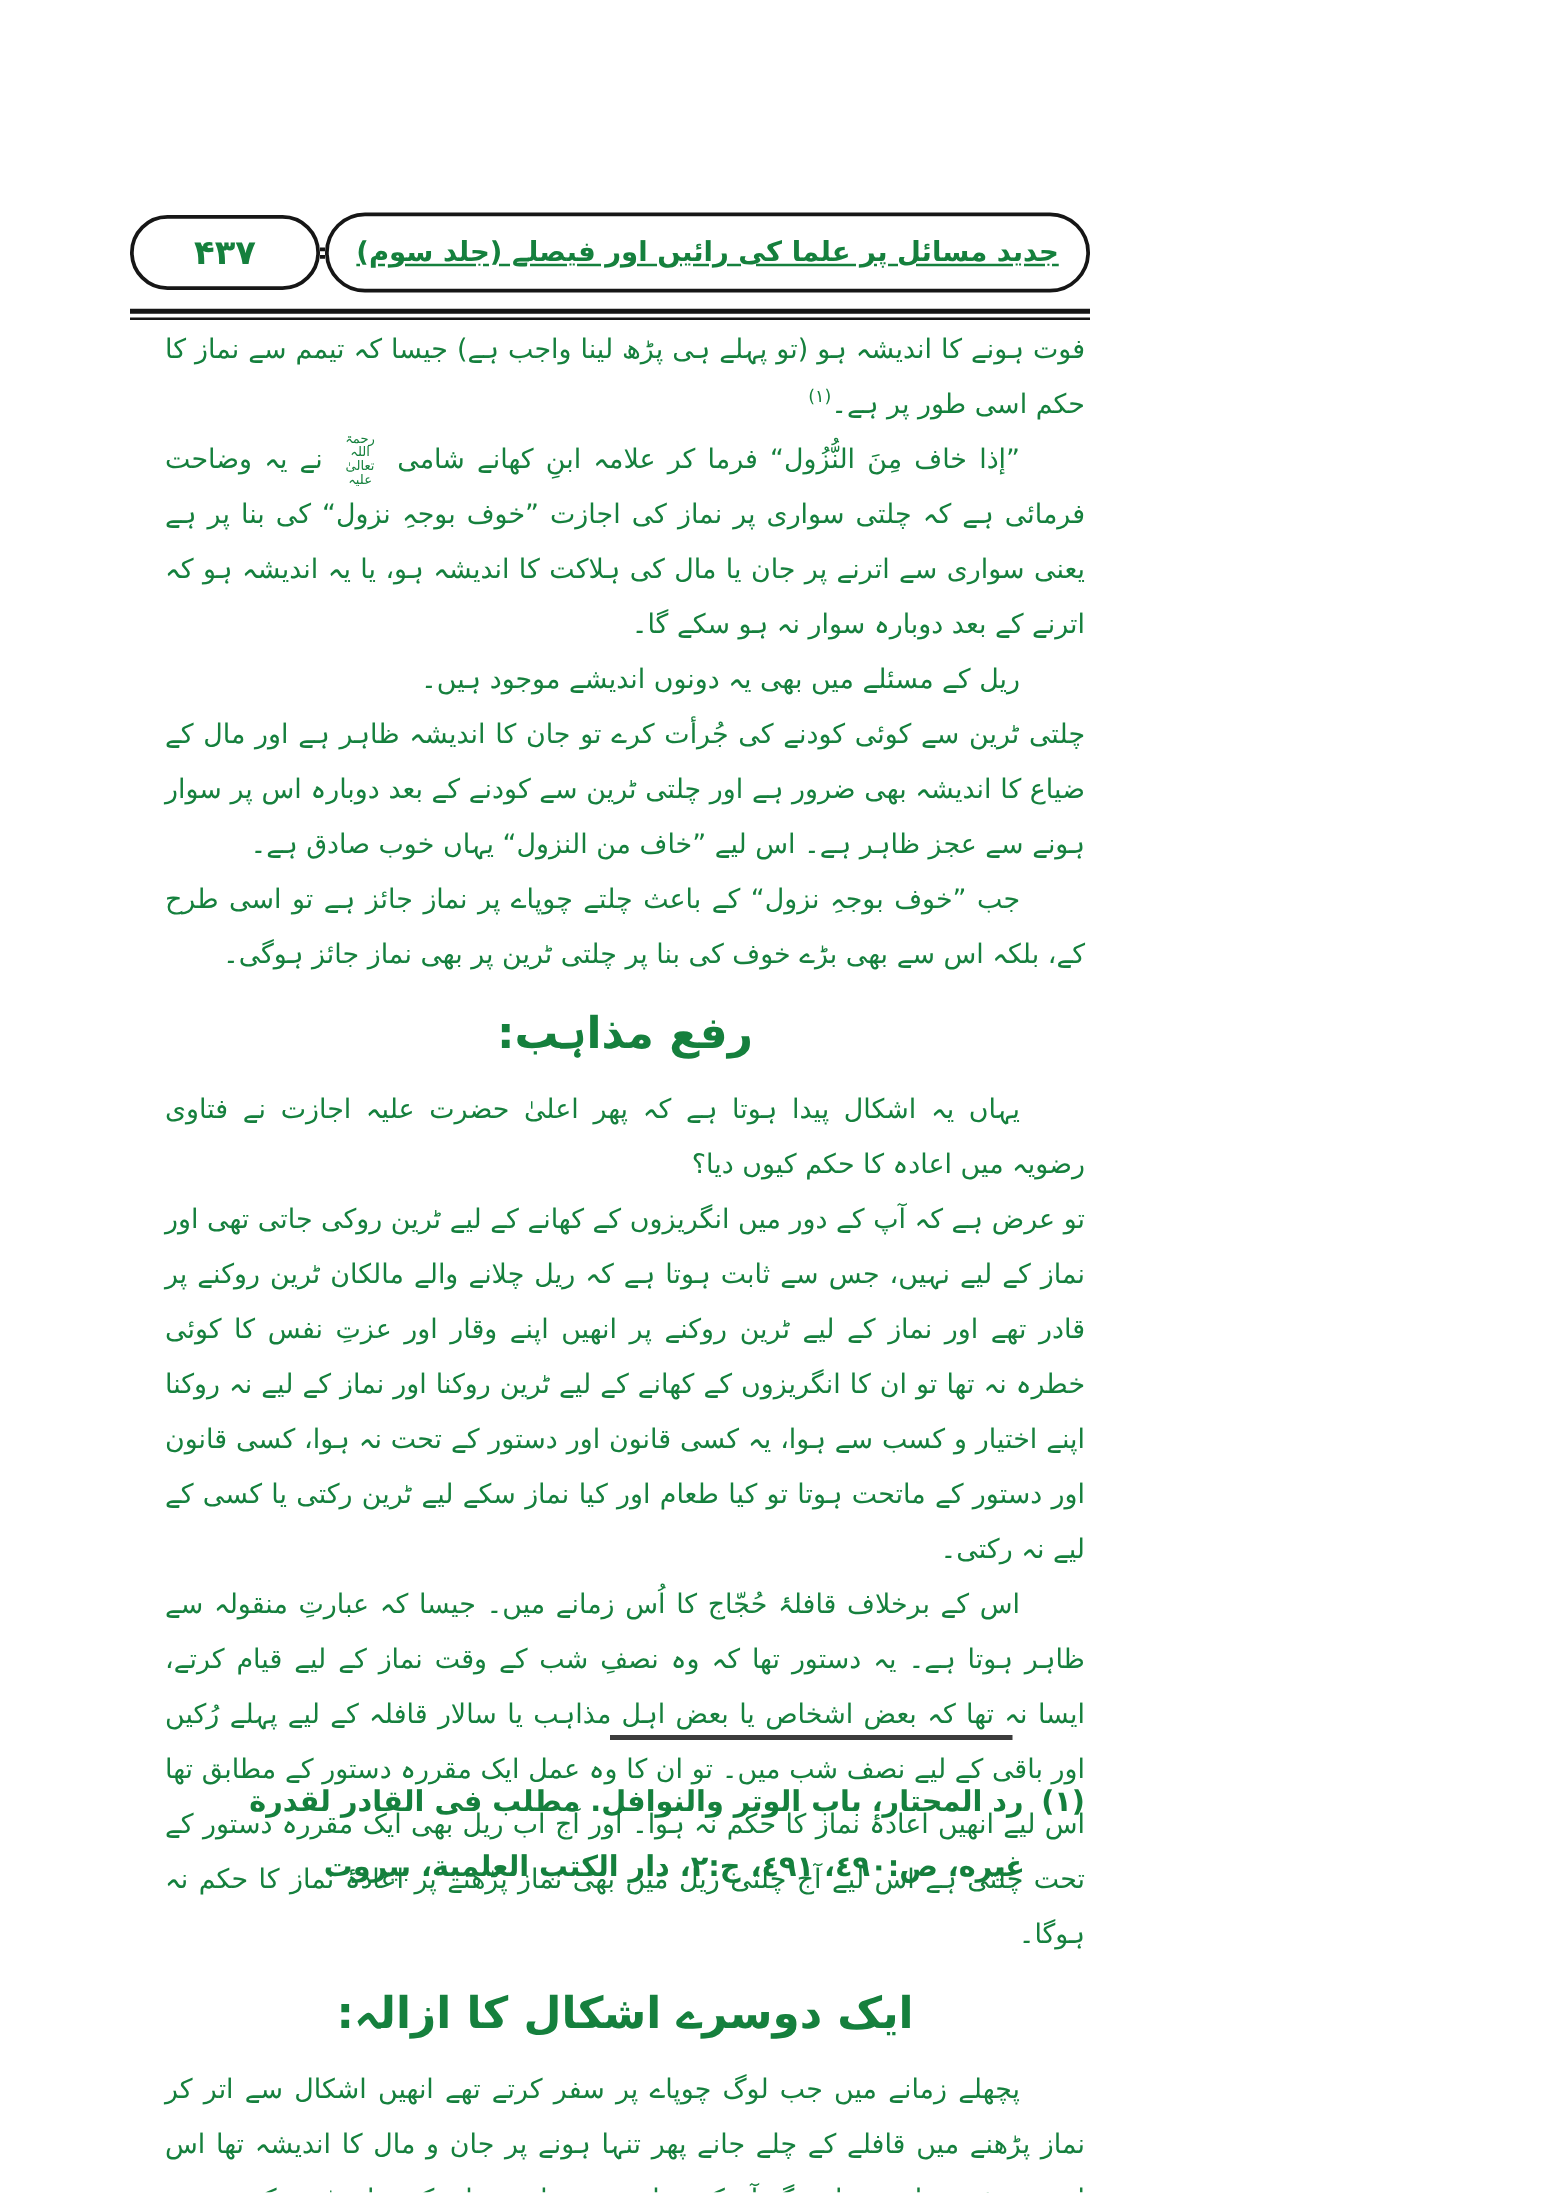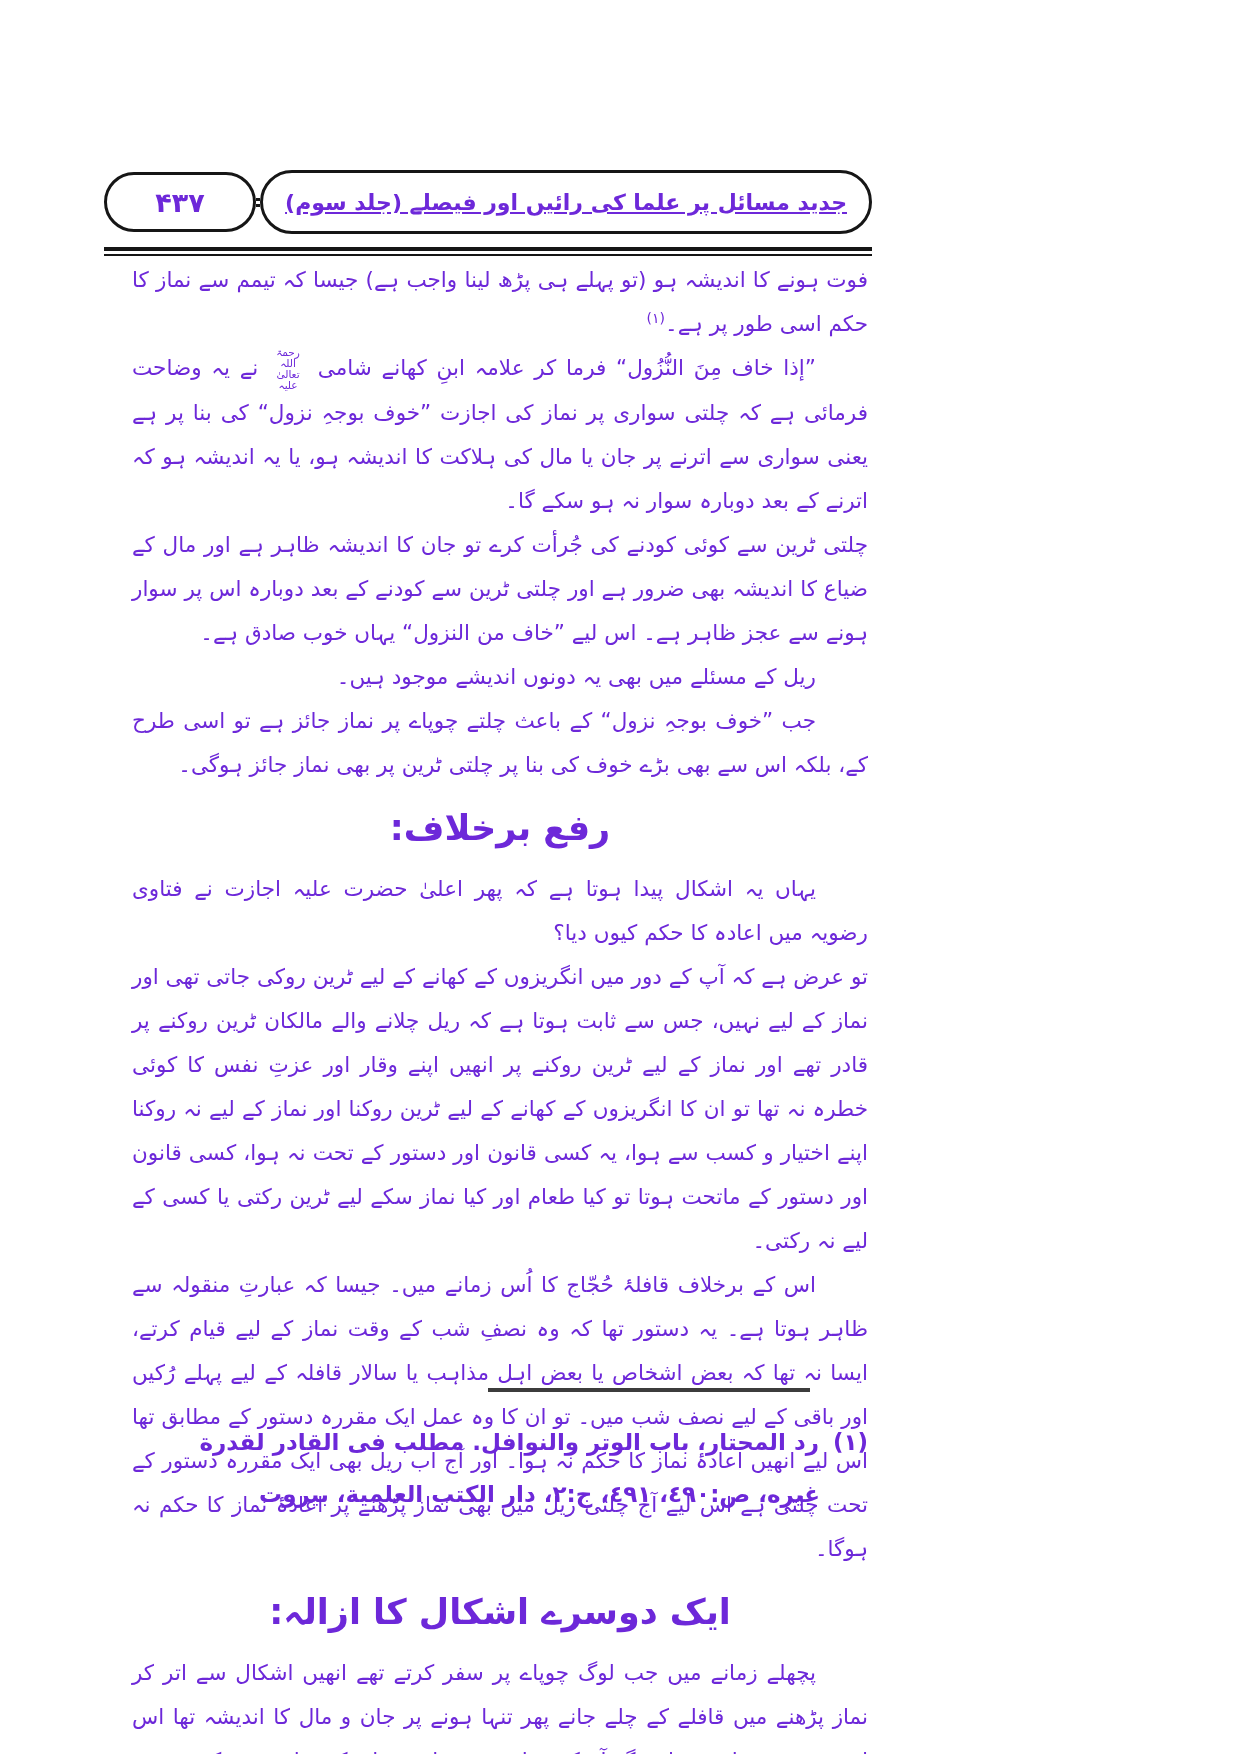--- a/index.html
+++ b/index.html
@@ -1,20 +1,20 @@
 <!DOCTYPE html>
 <html lang="ur" dir="ltr"><head>
 <meta charset="utf-8">
 <style>
   html,body{margin:0;padding:0;background:#ffffff;}
   .page{
     position:relative;
     width:1000px;height:1754px;
     background:#ffffff;
-    color:#6d28d9;
+    color:#15803d;
     font-family:"DejaVu Sans",sans-serif;
     overflow:hidden;
   }
   
   .header{
     position:absolute;top:170px;left:104px;right:128px;
     display:flex;align-items:center;gap:0;
   }
   .badge{
     border:3px solid #161616;
@@ -109,27 +109,27 @@
     <div class="badge book-title">جدید مسائل پر علما کی رائیں اور فیصلے (جلد سوم)</div>
   </div>
   <div class="header-rule"></div>
 
   <div class="content">
 
     <p class="para"><span>فوت ہونے کا اندیشہ ہو (تو پہلے ہی پڑھ لینا واجب ہے) جیسا کہ تیمم سے نماز کا حکم اسی طور پر ہے۔</span><sup class="fn-marker">(۱)</sup></p>
 
     <p class="para indent"><span>”إذا خاف مِنَ النُّزُول“ فرما کر علامہ ابنِ کھانے شامی</span> <span class="honorific">رحمۃ اللہ تعالیٰ علیہ</span> <span>نے یہ وضاحت فرمائی ہے کہ چلتی سواری پر نماز کی اجازت ”خوف بوجہِ نزول“ کی بنا پر ہے یعنی سواری سے اترنے پر جان یا مال کی ہلاکت کا اندیشہ ہو، یا یہ اندیشہ ہو کہ اترنے کے بعد دوبارہ سوار نہ ہو سکے گا۔</span></p>
 
+    <p class="para indent">ریل کے مسئلے میں بھی یہ دونوں اندیشے موجود ہیں۔</p>
+
     <p class="para">چلتی ٹرین سے کوئی کودنے کی جُرأت کرے تو جان کا اندیشہ ظاہر ہے اور مال کے ضیاع کا اندیشہ بھی ضرور ہے اور چلتی ٹرین سے کودنے کے بعد دوبارہ اس پر سوار ہونے سے عجز ظاہر ہے۔ اس لیے ”خاف من النزول“ یہاں خوب صادق ہے۔</p>
-
-    <p class="para indent">ریل کے مسئلے میں بھی یہ دونوں اندیشے موجود ہیں۔</p>
 
     <p class="para indent">جب ”خوف بوجہِ نزول“ کے باعث چلتے چوپاے پر نماز جائز ہے تو اسی طرح کے، بلکہ اس سے بھی بڑے خوف کی بنا پر چلتی ٹرین پر بھی نماز جائز ہوگی۔</p>
 
-    <h2 class="section-heading">رفع برخلاف:</h2>
+    <h2 class="section-heading">رفع مذاہب:</h2>
 
     <p class="para indent">یہاں یہ اشکال پیدا ہوتا ہے کہ پھر اعلیٰ حضرت علیہ اجازت نے فتاوی رضویہ میں اعادہ کا حکم کیوں دیا؟</p>
 
     <p class="para">تو عرض ہے کہ آپ کے دور میں انگریزوں کے کھانے کے لیے ٹرین روکی جاتی تھی اور نماز کے لیے نہیں، جس سے ثابت ہوتا ہے کہ ریل چلانے والے مالکان ٹرین روکنے پر قادر تھے اور نماز کے لیے ٹرین روکنے پر انھیں اپنے وقار اور عزتِ نفس کا کوئی خطرہ نہ تھا تو ان کا انگریزوں کے کھانے کے لیے ٹرین روکنا اور نماز کے لیے نہ روکنا اپنے اختیار و کسب سے ہوا، یہ کسی قانون اور دستور کے تحت نہ ہوا، کسی قانون اور دستور کے ماتحت ہوتا تو کیا طعام اور کیا نماز سکے لیے ٹرین رکتی یا کسی کے لیے نہ رکتی۔</p>
 
     <p class="para indent">اس کے برخلاف قافلۂ حُجّاج کا اُس زمانے میں۔ جیسا کہ عبارتِ منقولہ سے ظاہر ہوتا ہے۔ یہ دستور تھا کہ وہ نصفِ شب کے وقت نماز کے لیے قیام کرتے، ایسا نہ تھا کہ بعض اشخاص یا بعض اہل مذاہب یا سالار قافلہ کے لیے پہلے رُکیں اور باقی کے لیے نصف شب میں۔ تو ان کا وہ عمل ایک مقررہ دستور کے مطابق تھا اس لیے انھیں اعادۂ نماز کا حکم نہ ہوا۔ اور آج اب ریل بھی ایک مقررہ دستور کے تحت چلتی ہے اس لیے آج چلتی ریل میں بھی نماز پڑھنے پر اعادۂ نماز کا حکم نہ ہوگا۔</p>
 
     <h2 class="section-heading">ایک دوسرے اشکال کا ازالہ:</h2>
 
     <p class="para indent">پچھلے زمانے میں جب لوگ چوپاے پر سفر کرتے تھے انھیں اشکال سے اتر کر نماز پڑھنے میں قافلے کے چلے جانے پھر تنہا ہونے پر جان و مال کا اندیشہ تھا اس لیے یہ عذرِ سماوی ہوا۔ مگر آج کے زمانے میں ریل سے اتر کر نماز پڑھنے کی</p>

